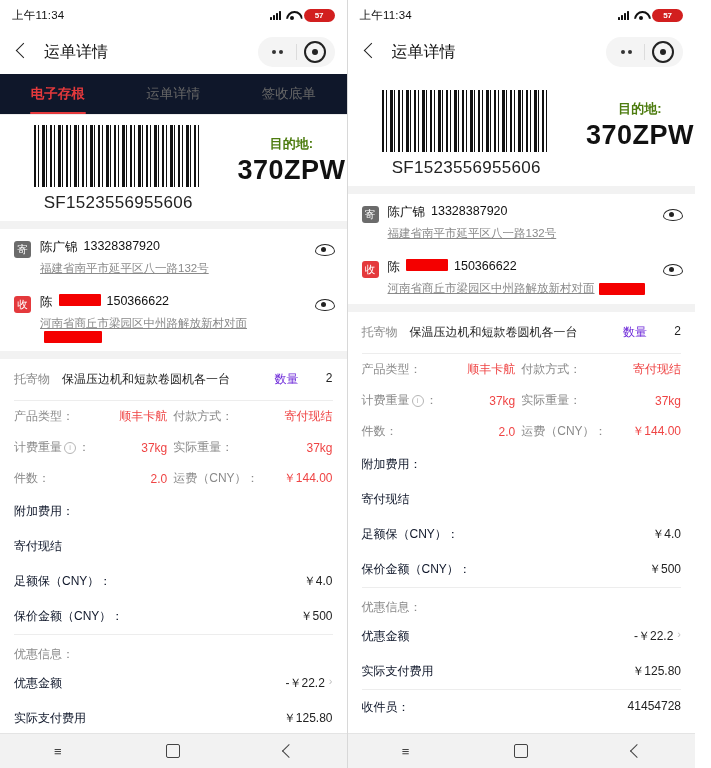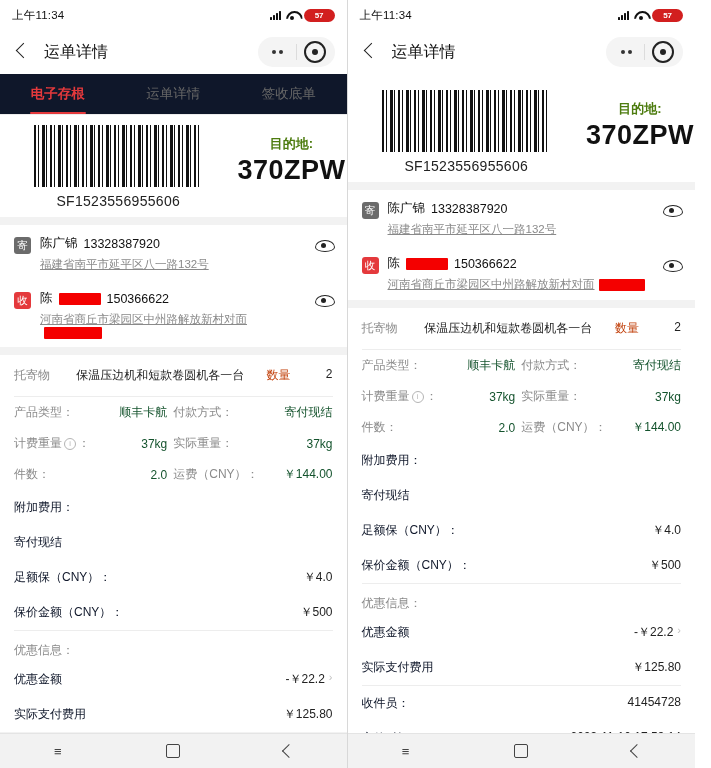--- a/index.html
+++ b/index.html
@@ -97,38 +97,38 @@
     background:#fff;display:flex;align-items:flex-start;
     padding:10px 0 8px 0;position:relative;
   }
   .barcode-col{flex:1;display:flex;flex-direction:column;align-items:center;}
   .barcode{
     width:168px;height:62px;
     background:repeating-linear-gradient(90deg,
       #111 0 2px,#fff 2px 4px,#111 4px 5px,#fff 5px 8px,
       #111 8px 11px,#fff 11px 12px,#111 12px 13px,#fff 13px 16px);
   }
-  .barcode-no{font-size:14px;color:#222;margin-top:6px;letter-spacing:.3px;}
+  .barcode-no{font-size:17px;color:#222;margin-top:6px;letter-spacing:.3px;}
   .dest-col{
     width:110px;display:flex;flex-direction:column;align-items:center;
     justify-content:center;padding-top:10px;
   }
   .dest-label{font-size:13px;color:#4d7c0f;font-weight:bold;}
   .dest-code{font-size:27px;color:#111;font-weight:bold;letter-spacing:.5px;margin-top:2px;}
 
   
   .addr{display:flex;align-items:flex-start;padding:10px 14px 8px 14px;position:relative;}
   .tagbox{
     width:17px;height:17px;border-radius:3px;color:#fff;font-size:10.5px;
     display:flex;align-items:center;justify-content:center;flex:0 0 auto;margin-top:2px;
   }
   .tag-send{background:#6b6b6b;}
   .tag-recv{background:#e4393c;}
   .addr-body{margin-left:9px;flex:1;min-width:0;}
-  .addr-line1{font-size:12.5px;color:#111;display:flex;align-items:center;gap:6px;}
+  .addr-line1{font-size:12.5px;color:#111;display:flex;align-items:flex-start;gap:6px;}
   .addr-line2{font-size:11.5px;color:#8a8a8a;margin-top:5px;display:flex;align-items:center;gap:0;flex-wrap:wrap;text-decoration:underline;}
   .redact{background:#f40000;display:inline-block;height:12px;border-radius:1px;vertical-align:middle;}
   .eye{
     width:18px;height:18px;flex:0 0 auto;margin-left:6px;position:relative;margin-top:1px;
   }
   .eye:before{
     content:"";position:absolute;left:0;top:4px;width:18px;height:10px;
     border:1.6px solid #222;border-radius:50% 50% 50% 50%/60% 60% 40% 40%;
   }
   .eye:after{
@@ -136,26 +136,26 @@
     border-radius:50%;background:#222;
   }
 
   
   .kv{display:flex;align-items:flex-start;padding:9px 14px;font-size:12px;}
   .kv .k{color:#0f172a;flex:0 0 auto;}
   .kv .v{color:#222;margin-left:auto;text-align:right;}
   .kv2{display:flex;padding:7px 14px;font-size:12px;}
   .kv2 .cell{display:flex;width:50%;align-items:center;}
   .kv2 .cell .k{color:#8a8a8a;}
-  .kv2 .cell .v{color:#14532d;margin-left:auto;padding-right:6px;}
+  .kv2 .cell .v{color:#ef4444;margin-left:auto;padding-right:6px;}
   .kv2 .cell:last-child .v{padding-right:0;}
   .goods{display:flex;padding:12px 14px;font-size:12px;align-items:flex-start;}
   .goods .k{color:#8a8a8a;width:48px;flex:0 0 auto;}
-  .goods .name{color:#222;flex:1;text-align:center;line-height:17px;}
-  .goods .k2{color:#c2410c;width:40px;text-align:center;flex:0 0 auto;}
+  .goods .name{color:#222;flex:1;text-align:left;line-height:17px;}
+  .goods .k2{color:#6d28d9;width:40px;text-align:right;flex:0 0 auto;}
   .goods .v2{color:#222;width:34px;text-align:right;flex:0 0 auto;}
   .info-i{
     display:inline-block;width:10px;height:10px;border:1px solid #b5b5b5;border-radius:50%;
     font-size:7.5px;line-height:10px;text-align:center;color:#b5b5b5;vertical-align:1px;margin:0 2px;
   }
   .sect-title{font-size:12px;color:#8a8a8a;padding:11px 14px 3px 14px;}
   .chev{color:#c0c0c0;font-size:11px;margin-left:4px;}
 
   
   .annotation{

